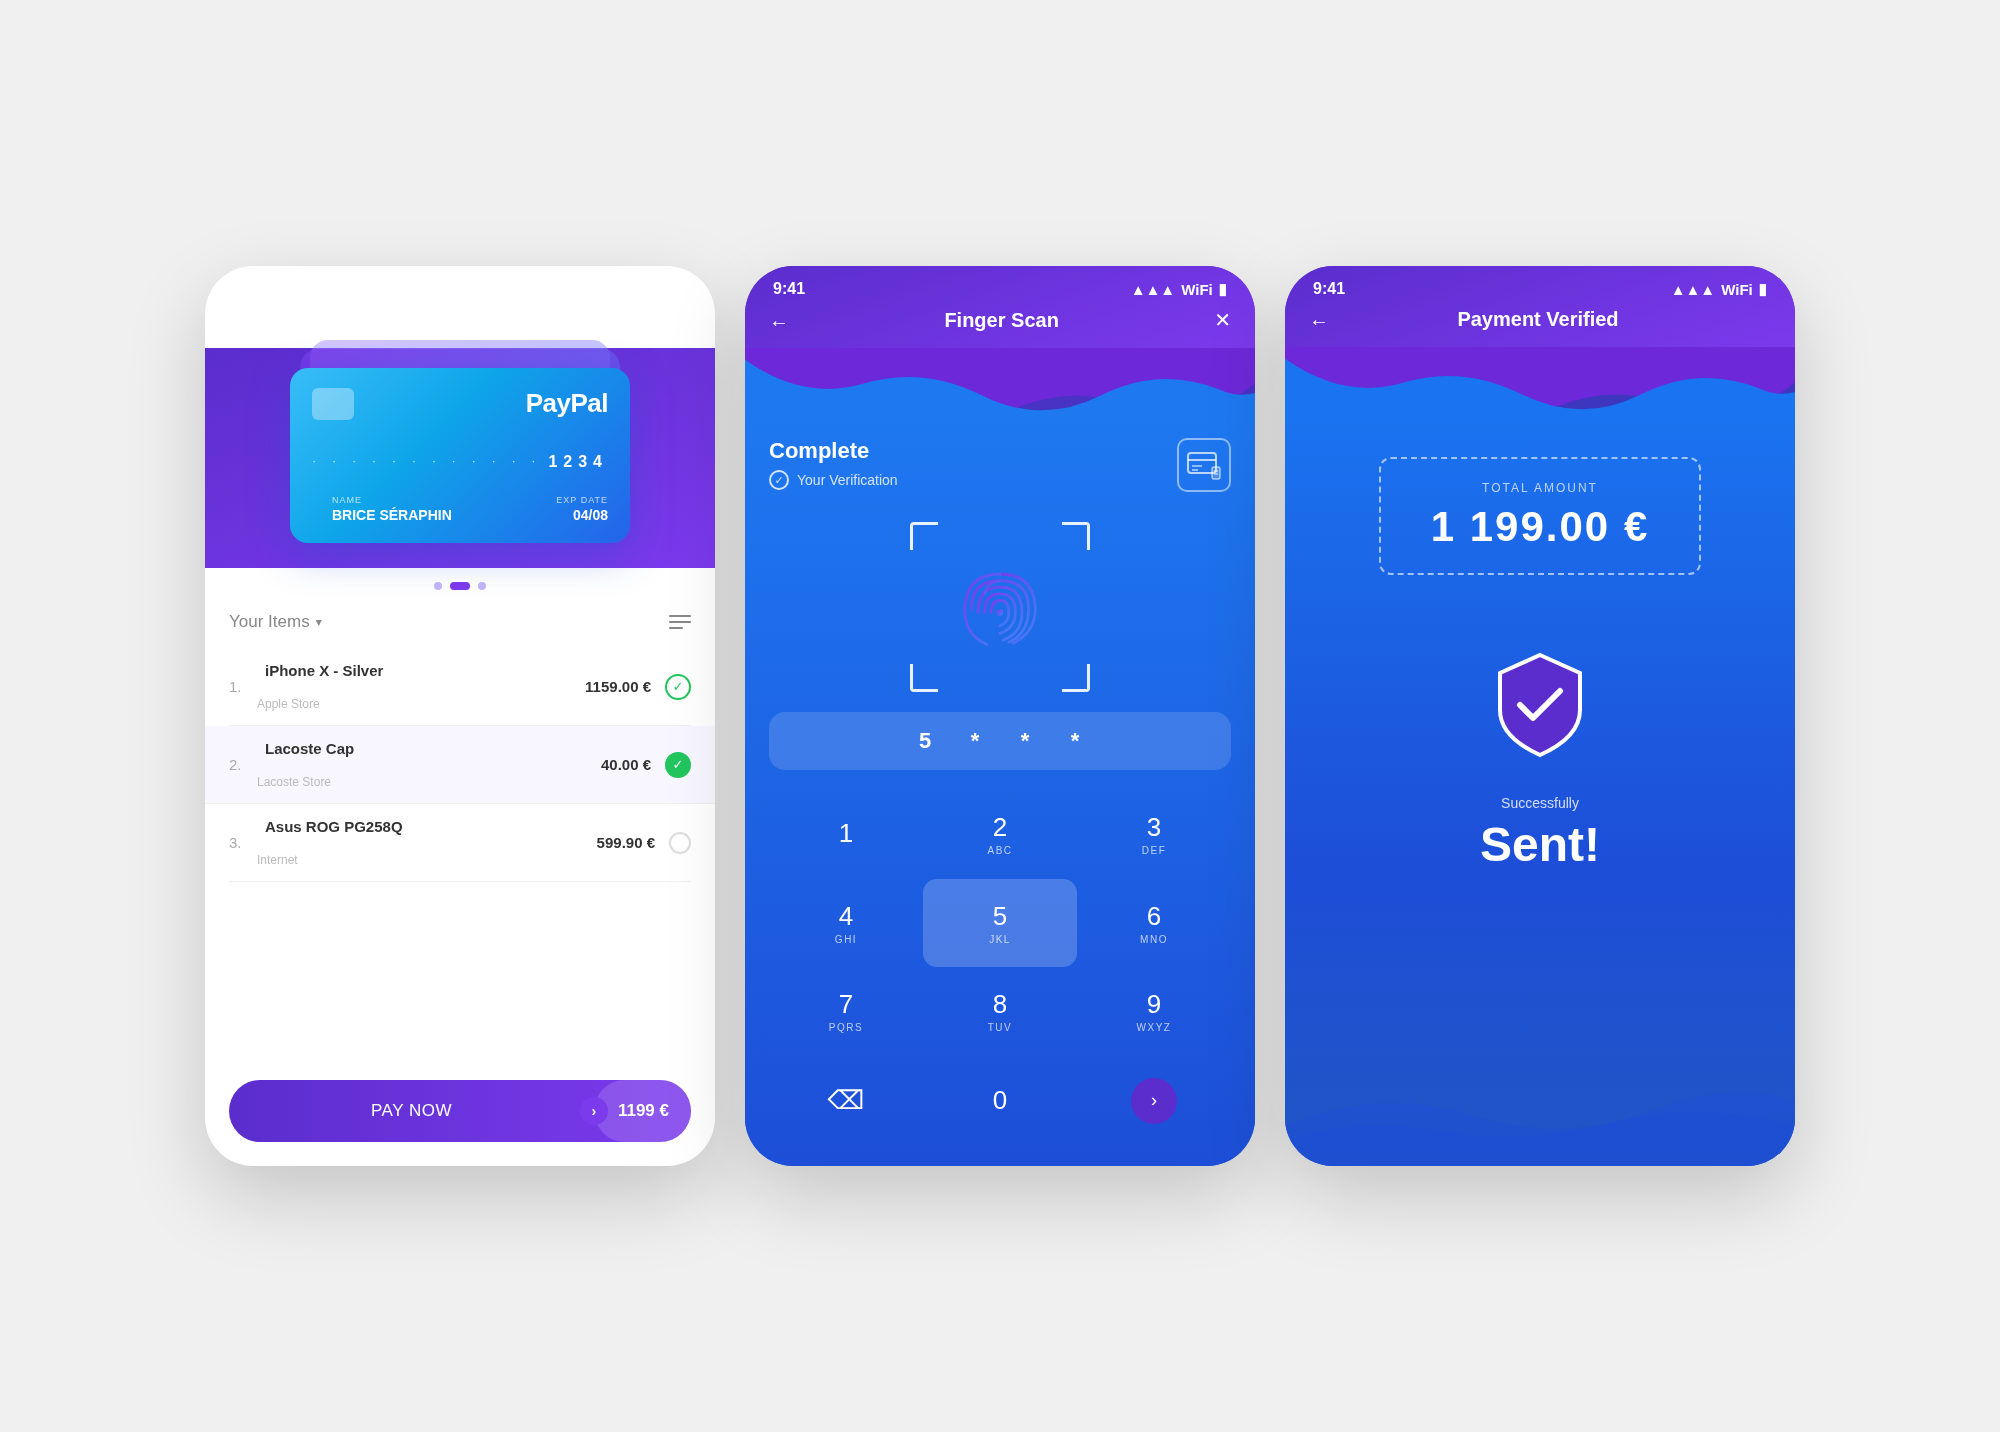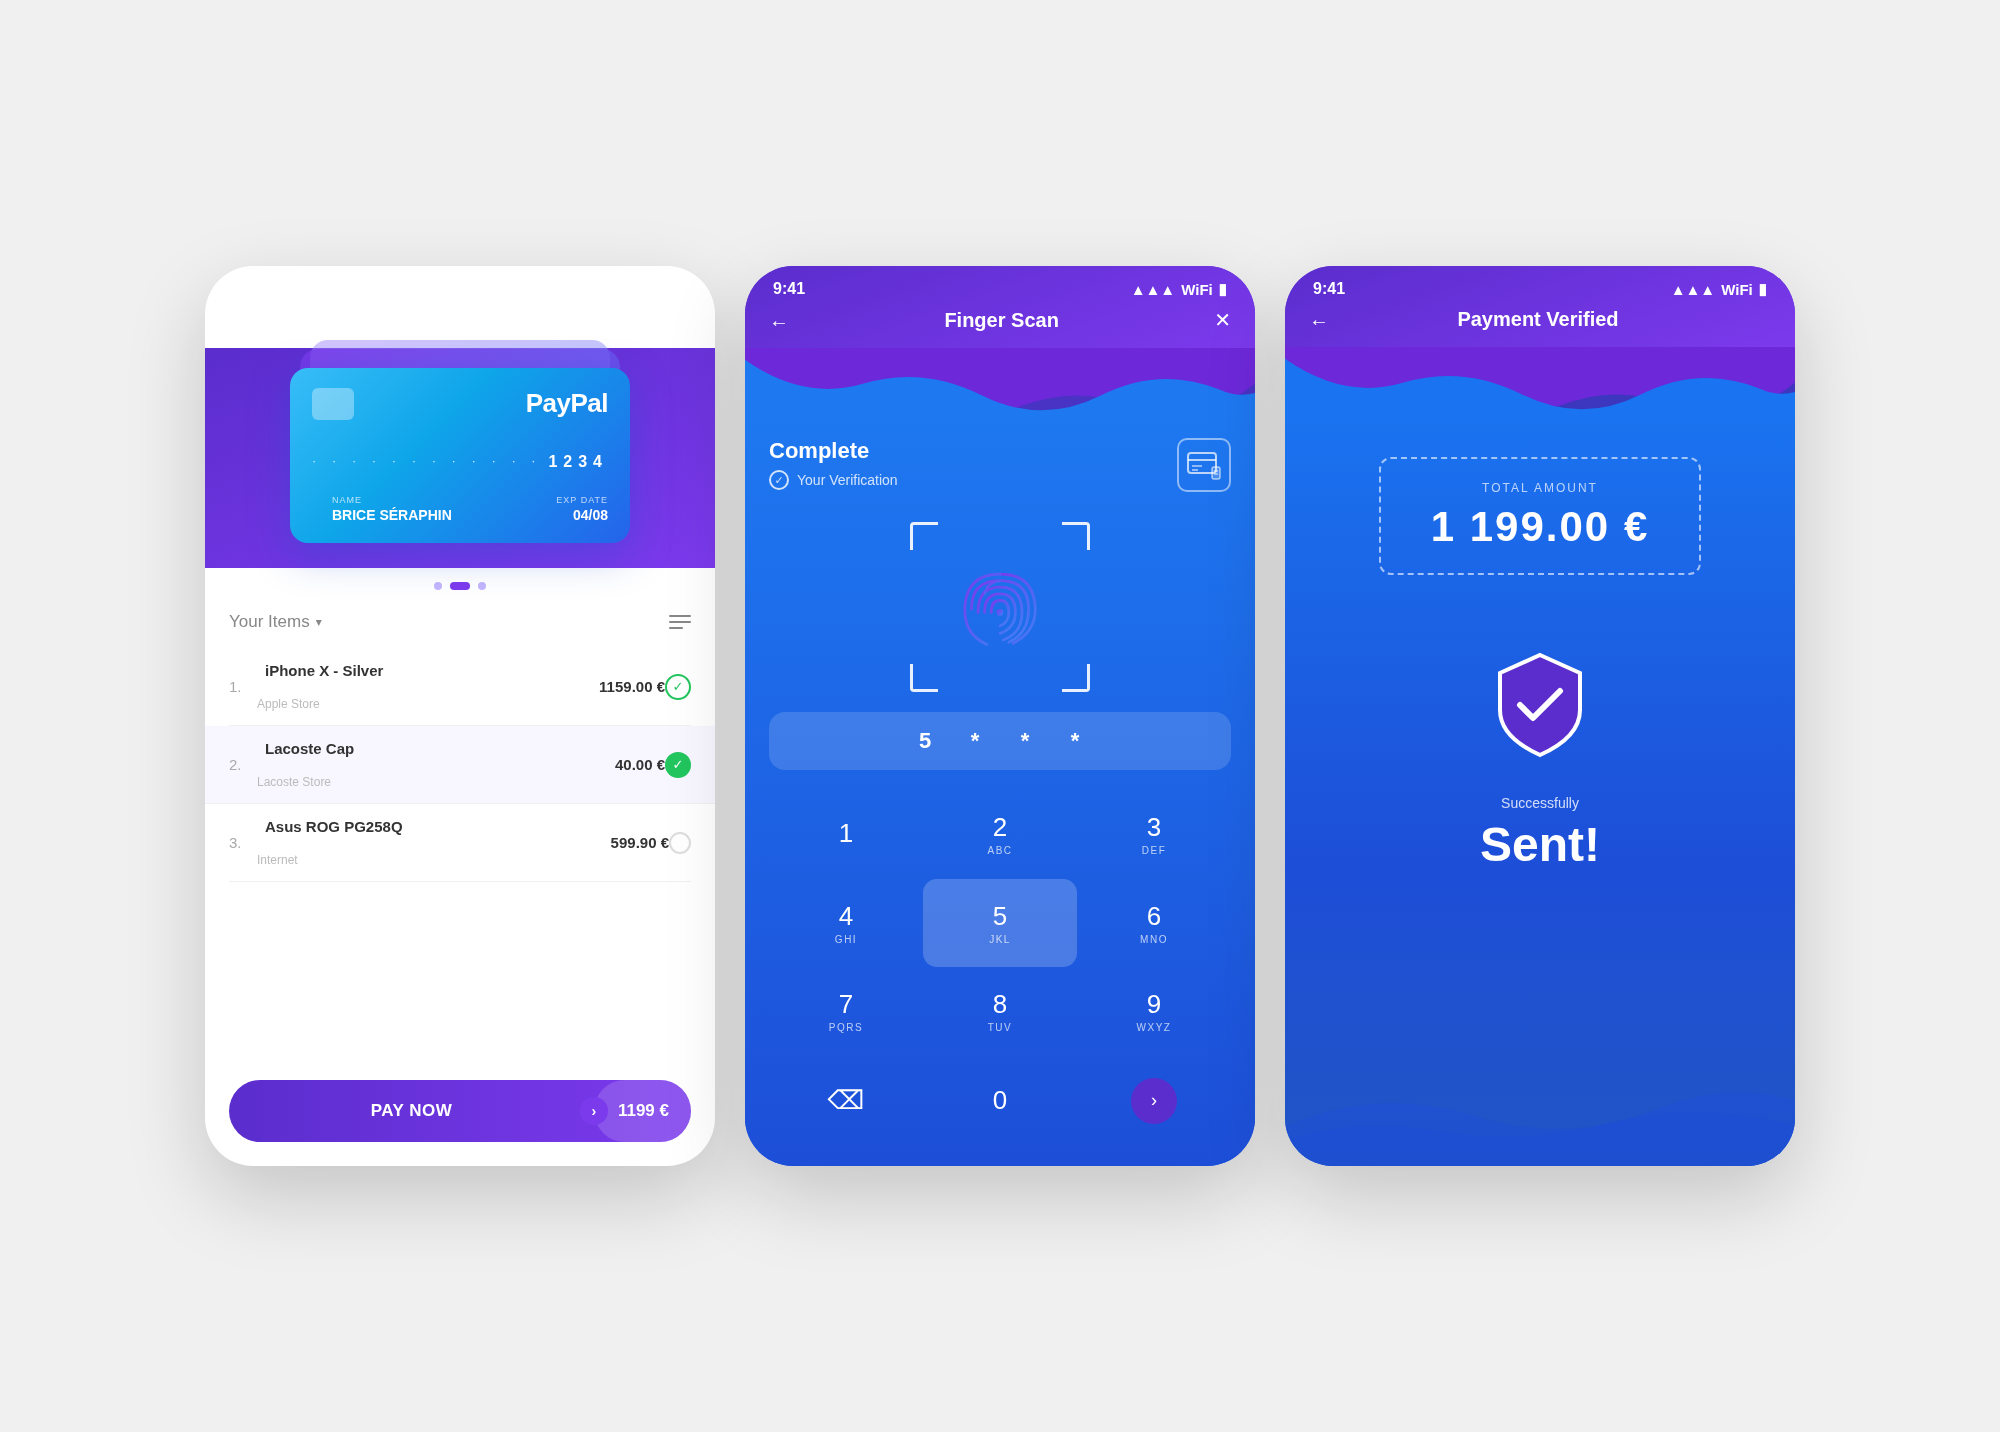--- a/index.html
+++ b/index.html
@@ -255,20 +255,21 @@
     }
     .item-store {
       font-size: 12px;
       color: #bbb;
       margin-top: 18px;
     }
     .item-price {
       font-size: 15px;
       font-weight: 600;
       color: #333;
+      margin-right: 14px;
     }
     .check-icon {
       width: 26px;
       height: 26px;
       border-radius: 50%;
       display: flex;
       align-items: center;
       justify-content: center;
       font-size: 13px;
       flex-shrink: 0;
@@ -299,21 +300,21 @@
       align-items: center;
       height: 62px;
       overflow: hidden;
       cursor: pointer;
     }
     .pay-now-label {
       flex: 1;
       text-align: center;
       color: white;
       font-size: 17px;
-      font-weight: 700;
+      font-weight: 400;
       letter-spacing: 0.5px;
       padding-left: 10px;
     }
     .pay-now-amount {
       background: rgba(255,255,255,0.15);
       height: 100%;
       display: flex;
       align-items: center;
       padding: 0 22px 0 24px;
       color: white;

